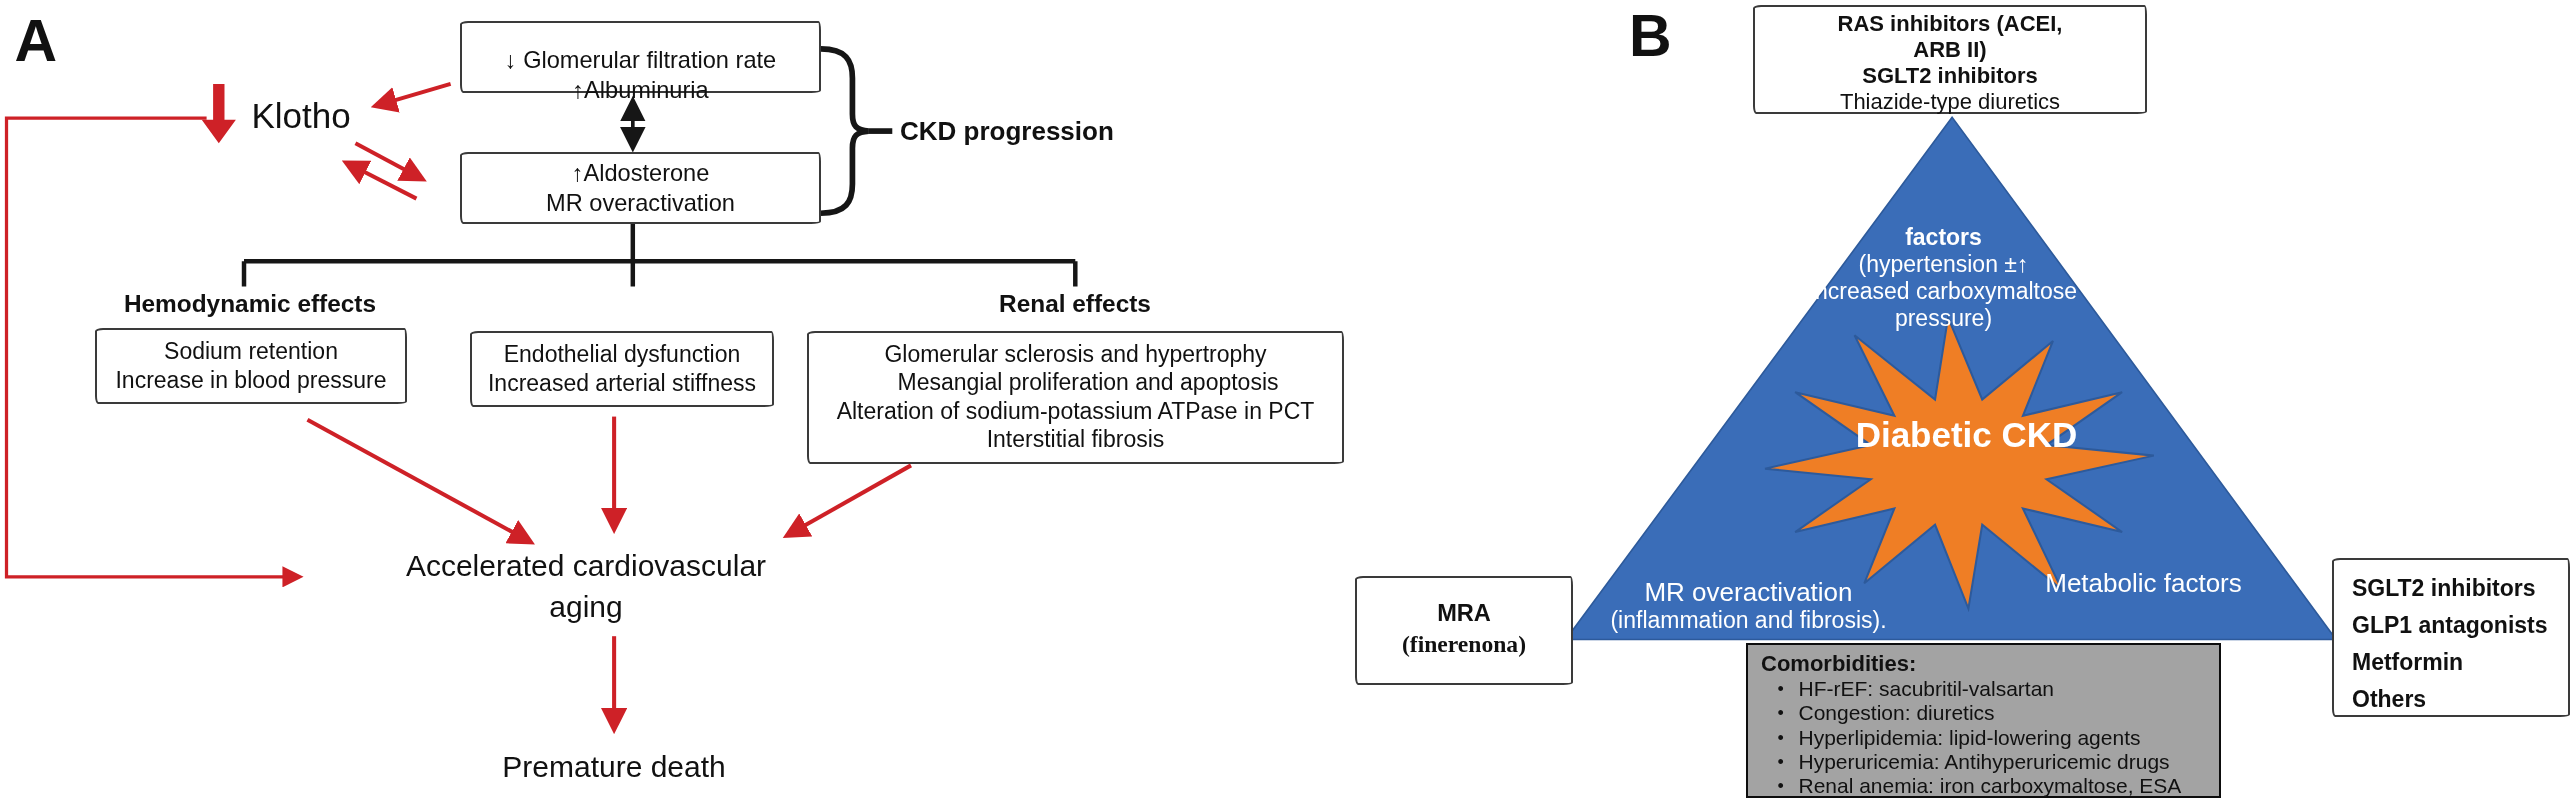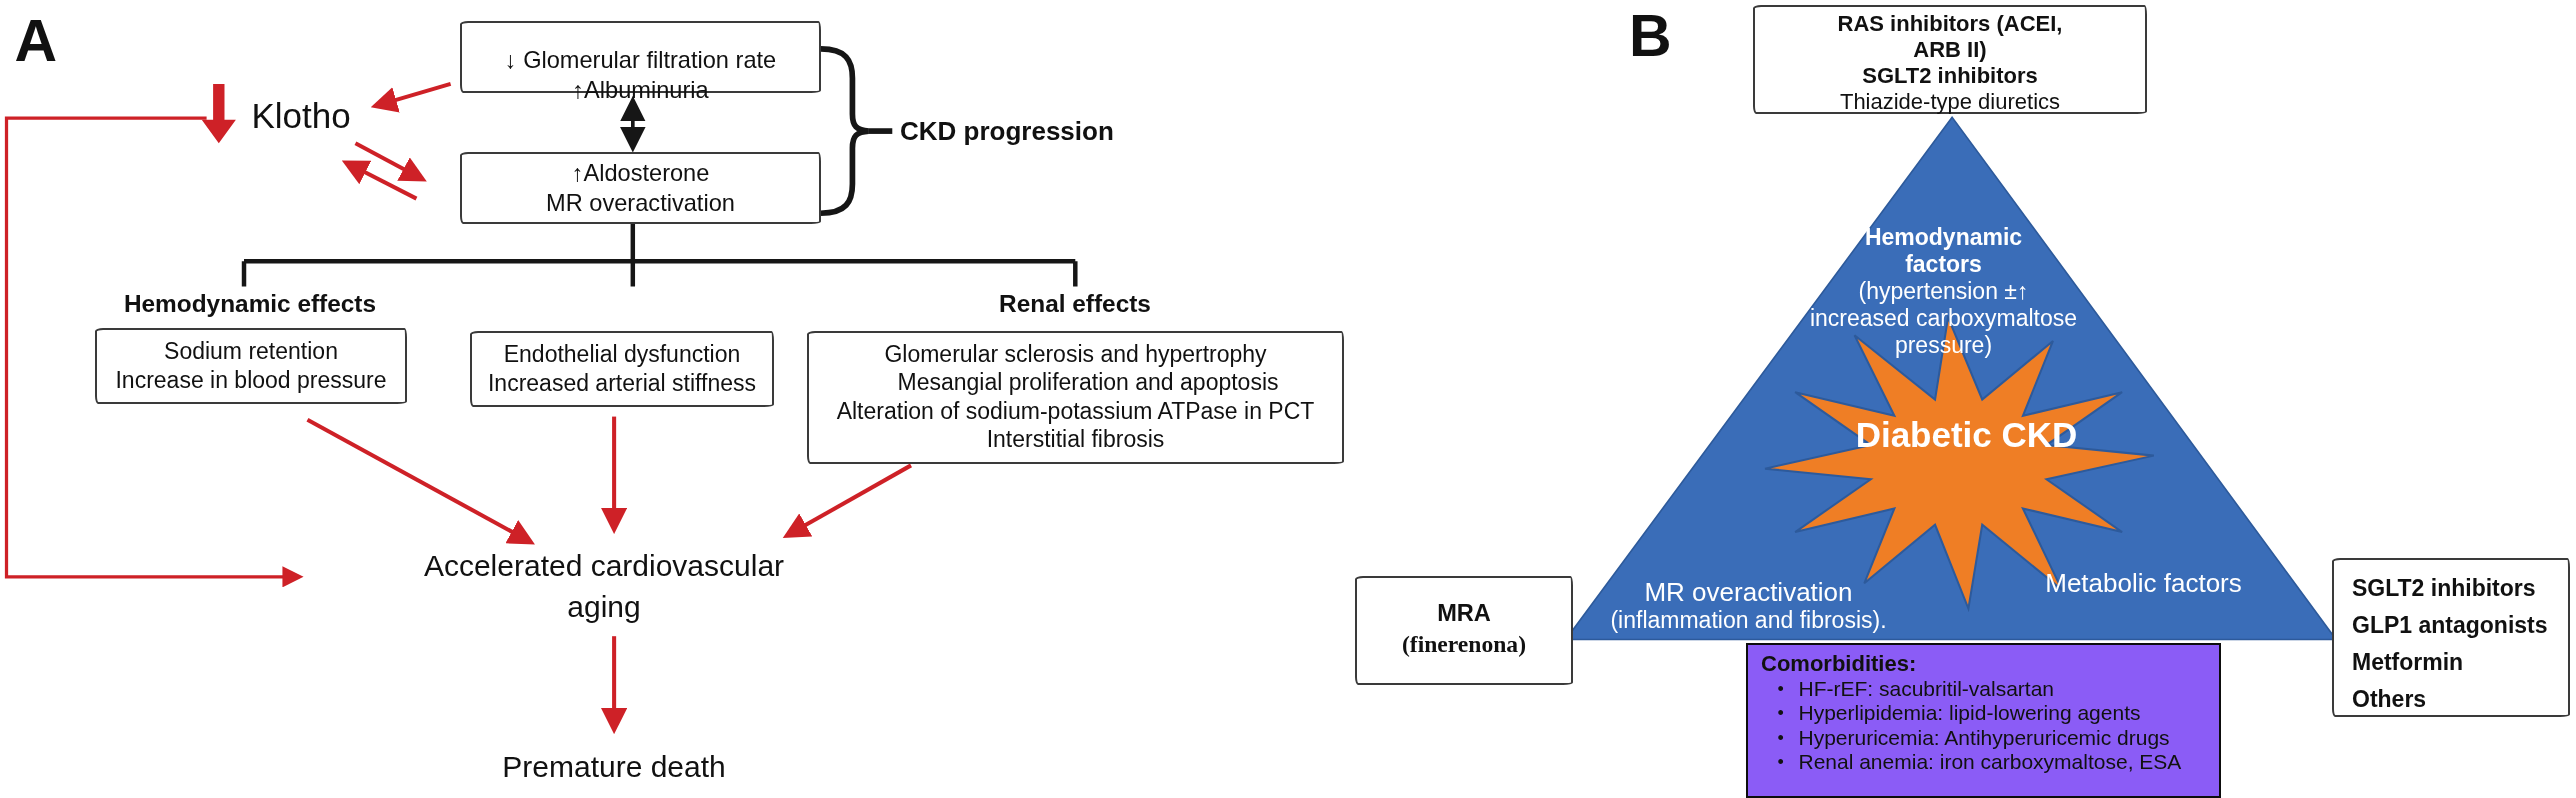--- a/index.html
+++ b/index.html
@@ -7,21 +7,21 @@
   #canvas{position:relative;width:2576px;height:799px;background:#fff;overflow:hidden;}
   #shapes{position:absolute;left:0;top:0;width:2576px;height:799px;}
   .abs{position:absolute;}
   .panel-label{font-size:59px;font-weight:600;letter-spacing:0.8px;}
   .wavy{border:2.4px solid #3a3a3a;background:#fff;border-radius:8.1px 2.4px 9.8px 3.3px / 3.3px 9.8px 2.4px 8.1px;box-sizing:border-box;text-align:center;}
   .boxline{font-size:23.6px;line-height:30px;white-space:nowrap;}
   .hdr{font-size:24.4px;font-weight:bold;text-align:center;white-space:nowrap;}
   .white{color:#ffffff;}
   .ctr{text-align:center;}
   .nw{white-space:nowrap;}
-  .comorb{border:2.8px solid #0d0d0d;background:#8b5cf6;box-sizing:border-box;}
+  .comorb{border:2.8px solid #0d0d0d;background:#a3a3a3;box-sizing:border-box;}
   .comorb .title{font-size:22px;font-weight:bold;line-height:26px;}
   .comorb .item{display:flex;font-size:21px;line-height:24.4px;}
   .comorb .item .bullet::before{content:"\2022";}
   .comorb .item .bullet{width:16.3px;margin-left:11.4px;margin-right:9.8px;text-align:center;font-size:18px;}
 </style>
 </head>
 <body>
 
 <div id="canvas">
 
@@ -89,37 +89,36 @@
     <div class="boxline" style="font-size:23px;line-height:29px;">Endothelial dysfunction</div>
     <div class="boxline" style="font-size:23px;line-height:29px;">Increased arterial stiffness</div>
   </div>
   <div class="abs wavy" style="left:807px;top:331px;width:537px;height:133px;padding-top:6.5px;">
     <div class="boxline" style="font-size:23px;line-height:28.5px;">Glomerular sclerosis and hypertrophy</div>
     <div class="boxline" style="font-size:23px;line-height:28.5px;margin-left:25px;">Mesangial proliferation and apoptosis</div>
     <div class="boxline" style="font-size:23px;line-height:28.5px;">Alteration of sodium-potassium ATPase in PCT</div>
     <div class="boxline" style="font-size:23px;line-height:28.5px;">Interstitial fibrosis</div>
   </div>
 
-  <div class="abs ctr" style="left:360px;top:545px;width:488px;font-size:30px;line-height:41px;">
+  <div class="abs ctr" style="left:342px;top:545px;width:488px;font-size:30px;line-height:41px;">
     <div>Accelerated cardiovascular</div>
     <div>aging</div>
   </div>
   <div class="abs ctr nw" style="left:370px;top:750px;width:488px;font-size:30px;">Premature death</div>
 
   <div class="abs panel-label" style="left:1629px;top:1.6px;">B</div>
 
   <div class="abs wavy" style="left:1753px;top:4.9px;width:394px;height:109px;padding-top:4.1px;">
     <div class="nw" style="font-size:22px;line-height:26px;font-weight:bold;">RAS inhibitors (ACEI,</div>
     <div class="nw" style="font-size:22px;line-height:26px;font-weight:bold;">ARB II)</div>
     <div class="nw" style="font-size:22px;line-height:26px;font-weight:bold;">SGLT2 inhibitors</div>
     <div class="nw" style="font-size:22px;line-height:26px;">Thiazide-type diuretics</div>
   </div>
 
   <div class="abs ctr white" style="left:1781px;top:224px;width:325px;font-size:23px;line-height:27px;">
-    <div style="font-weight:bold;">Hemodynamic</div>
     <div style="font-weight:bold;">factors</div>
     <div>(hypertension ±↑</div>
     <div>increased carboxymaltose</div>
     <div>pressure)</div>
   </div>
 
   <div class="abs ctr white nw" style="left:1804px;top:415px;width:325px;font-size:35px;font-weight:bold;">Diabetic CKD</div>
 
   <div class="abs ctr white" style="left:1590px;top:578px;width:317px;">
     <div class="nw" style="font-size:26px;line-height:29px;">MR overactivation</div>
@@ -136,20 +135,24 @@
   </div>
 
   <div class="abs comorb" style="left:1746px;top:643px;width:475px;height:155px;padding:5.7px 8.1px 0 13px;">
     <div class="title">Comorbidities:</div>
     <div class="item">
         <span class="bullet"></span>
         <span>HF-rEF: sacubritil-valsartan</span>
       </div>
     <div class="item">
         <span class="bullet"></span>
+        <span>Congestion: diuretics</span>
+      </div>
+    <div class="item">
+        <span class="bullet"></span>
         <span>Hyperlipidemia: lipid-lowering agents</span>
       </div>
     <div class="item">
         <span class="bullet"></span>
         <span>Hyperuricemia: Antihyperuricemic drugs</span>
       </div>
     <div class="item">
         <span class="bullet"></span>
         <span>Renal anemia: iron carboxymaltose, ESA</span>
       </div>

